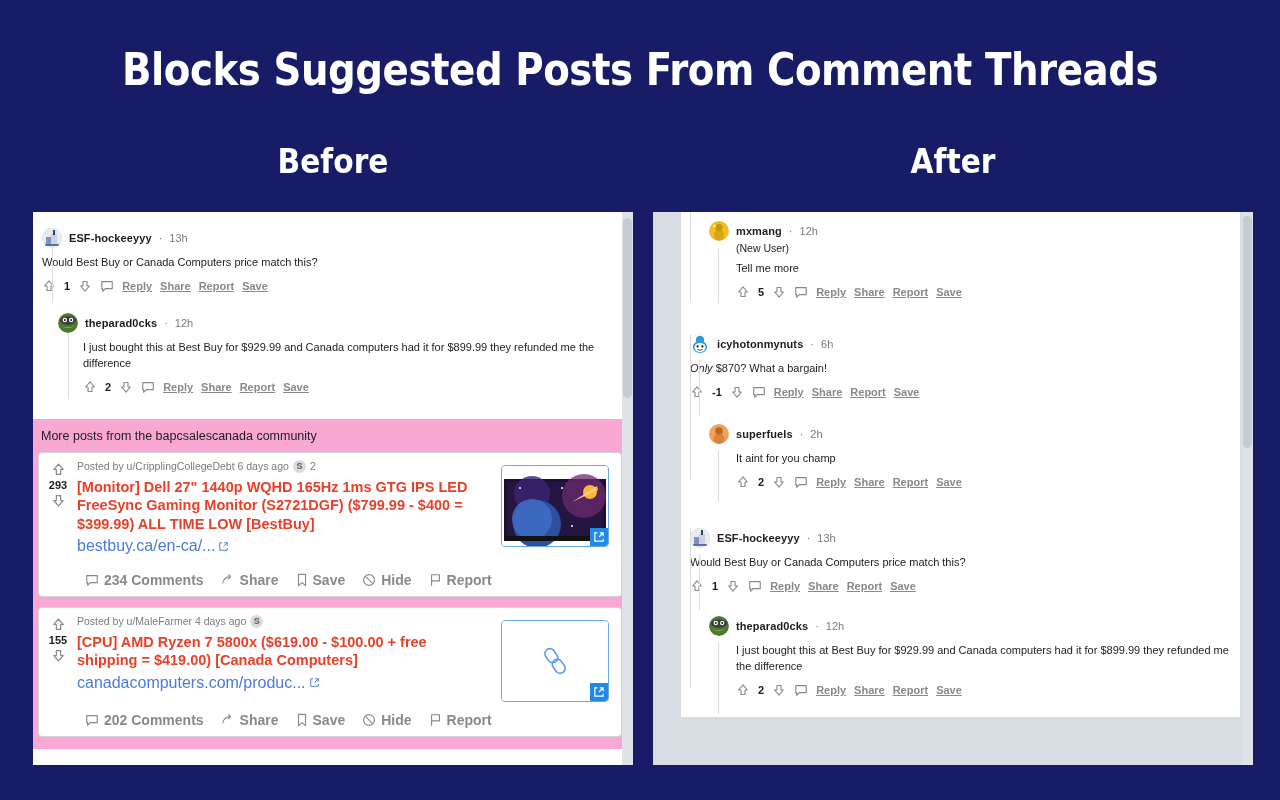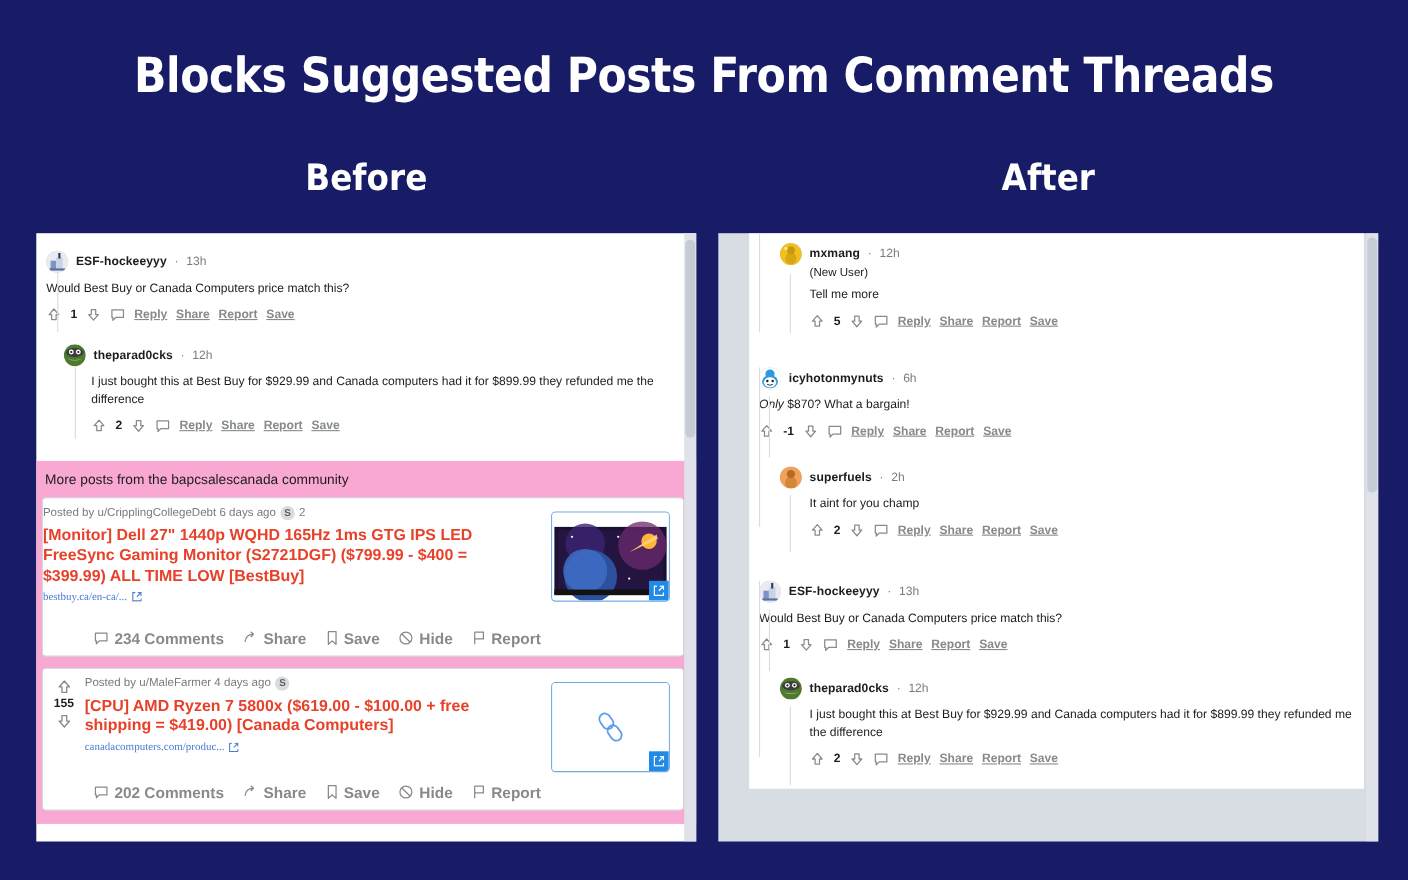--- a/index.html
+++ b/index.html
@@ -169,23 +169,23 @@
   .sug-title {
     margin-top: 5px;
     font-size: 14.5px;
     font-weight: 700;
     color: #e8412a;
     line-height: 1.28;
     max-width: 402px;
   }
   .sug-link {
     margin-top: 4px;
-    font-size: 10px;
+    font-size: 16px;
     color: #4b7bd4;
-    display: flex; align-items: center; gap: 4px; font-family: Liberation Serif, serif;
+    display: flex; align-items: center; gap: 4px;
   }
   .sug-footer {
     display: flex; align-items: center; gap: 17px;
     font-size: 14px; font-weight: 700; color: #878a8c;
     padding: 0 0 8px 8px;
     position: absolute; bottom: 0; left: 38px;
   }
   .sug-footer .fi { display: flex; align-items: center; gap: 5px; cursor: pointer; }
   .thumb {
     position: absolute;
@@ -282,20 +282,29 @@
       <span class="act">Share</span>
       <span class="act">Report</span>
       <span class="act">Save</span>
     </div>
   </div>
 
   <div class="more-wrap" style="margin-top:11px;">
     <div class="more-title">More posts from the bapcsalescanada community</div>
 
     <div class="sug-card" style="height:145px;">
+      <div class="votecol">
+        <svg class="arrow" viewBox="0 0 16 16" style="width:15px;height:15px;">
+            <path d="M8 2.2 13 8h-2.7v5.2H5.7V8H3z" fill="none" stroke="#878a8c" stroke-width="1.3" stroke-linejoin="round"></path>
+          </svg>
+        <span class="score">293</span>
+        <svg class="arrow" viewBox="0 0 16 16" style="width:15px;height:15px;">
+            <path d="M8 13.8 3 8h2.7V2.8h4.6V8H13z" fill="none" stroke="#878a8c" stroke-width="1.3" stroke-linejoin="round"></path>
+          </svg>
+      </div>
       <div class="sug-main">
         <div class="posted-by">
           <span>Posted by u/CripplingCollegeDebt 6 days ago</span>
           <span class="award">S</span>
           <span>2</span>
         </div>
         <div class="sug-title">[Monitor] Dell 27" 1440p WQHD 165Hz 1ms GTG IPS LED FreeSync Gaming Monitor (S2721DGF) ($799.99 - $400 = $399.99) ALL TIME LOW [BestBuy]</div>
         <div class="sug-link">
           <span>bestbuy.ca/en-ca/...</span>
           <svg width="9" height="9" viewBox="0 0 12 12">

